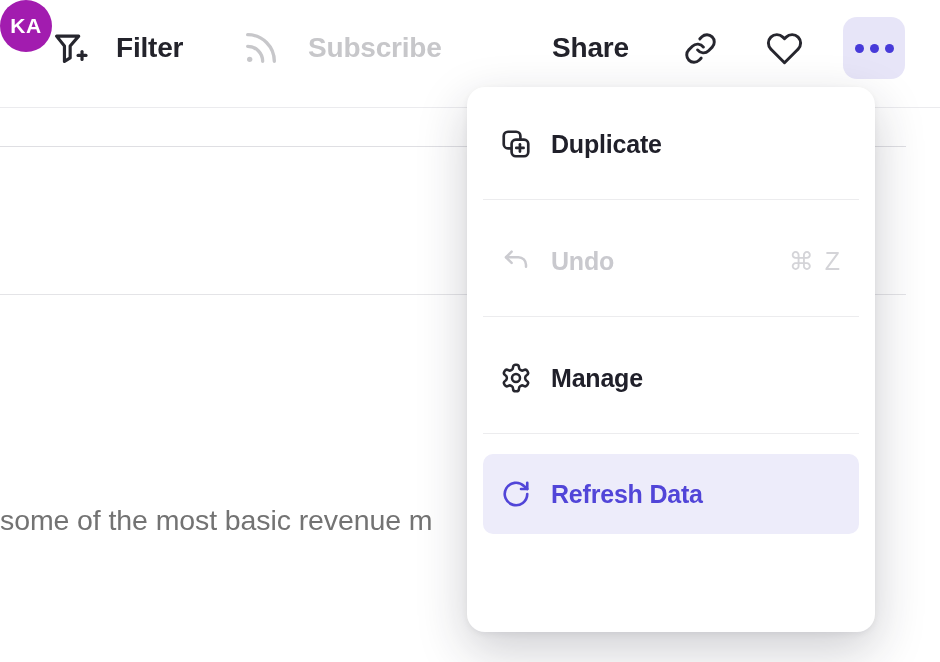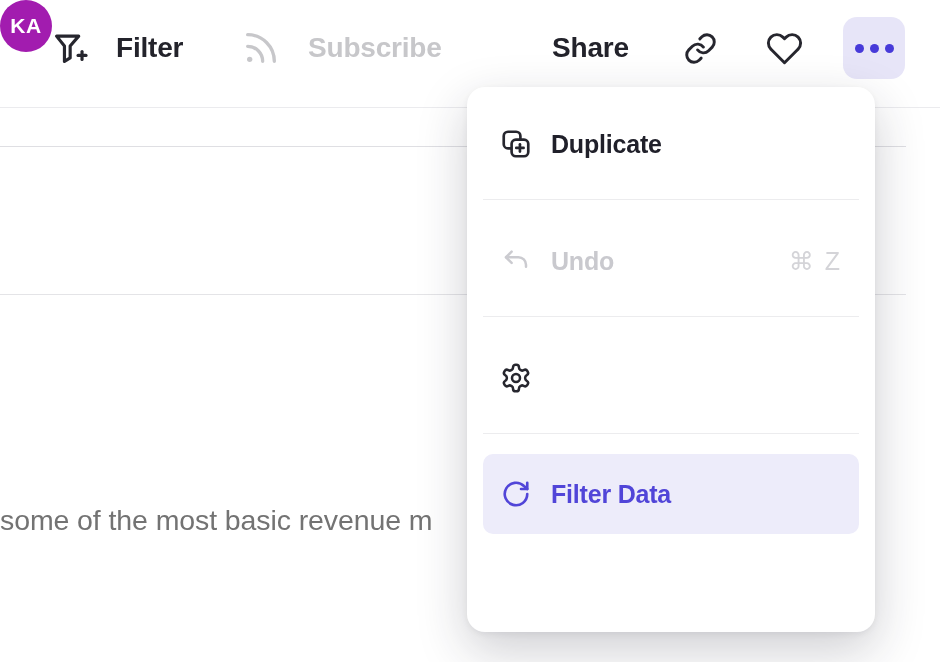--- a/index.html
+++ b/index.html
@@ -144,28 +144,29 @@
     <div class="menu-divider"></div>
 
 
     <div class="menu-item ink">
       <span class="mi-icon">
         <svg width="32" height="32" viewBox="0 0 24 24" fill="none" stroke="currentColor" stroke-width="1.9" stroke-linecap="round" stroke-linejoin="round">
           <path d="M12.22 2h-.44a2 2 0 0 0-2 2v.18a2 2 0 0 1-1 1.73l-.43.25a2 2 0 0 1-2 0l-.15-.08a2 2 0 0 0-2.73.73l-.22.38a2 2 0 0 0 .73 2.73l.15.1a2 2 0 0 1 1 1.72v.51a2 2 0 0 1-1 1.74l-.15.09a2 2 0 0 0-.73 2.73l.22.38a2 2 0 0 0 2.73.73l.15-.08a2 2 0 0 1 2 0l.43.25a2 2 0 0 1 1 1.73V20a2 2 0 0 0 2 2h.44a2 2 0 0 0 2-2v-.18a2 2 0 0 1 1-1.73l.43-.25a2 2 0 0 1 2 0l.15.08a2 2 0 0 0 2.73-.73l.22-.39a2 2 0 0 0-.73-2.73l-.15-.08a2 2 0 0 1-1-1.74v-.5a2 2 0 0 1 1-1.74l.15-.09a2 2 0 0 0 .73-2.73l-.22-.38a2 2 0 0 0-2.73-.73l-.15.08a2 2 0 0 1-2 0l-.43-.25a2 2 0 0 1-1-1.73V4a2 2 0 0 0-2-2z"></path>
           <circle cx="12" cy="12" r="3"></circle>
         </svg>
       </span>
+      <span class="mi-label">Manage</span>
     </div>
 
     <div class="menu-divider"></div>
 
     <div class="menu-item refresh">
       <span class="mi-icon">
         <svg width="30" height="30" viewBox="0 0 24 24" fill="none" stroke="currentColor" stroke-width="2.1" stroke-linecap="round" stroke-linejoin="round">
           <path d="M21 12a9 9 0 1 1-2.64-6.36L21 8"></path>
           <path d="M21 3v5h-5"></path>
         </svg>
       </span>
-      <span class="mi-label">Filter Data</span>
+      <span class="mi-label">Refresh Data</span>
     </div>
 
   </div>
 </div>
 
 </body></html>

